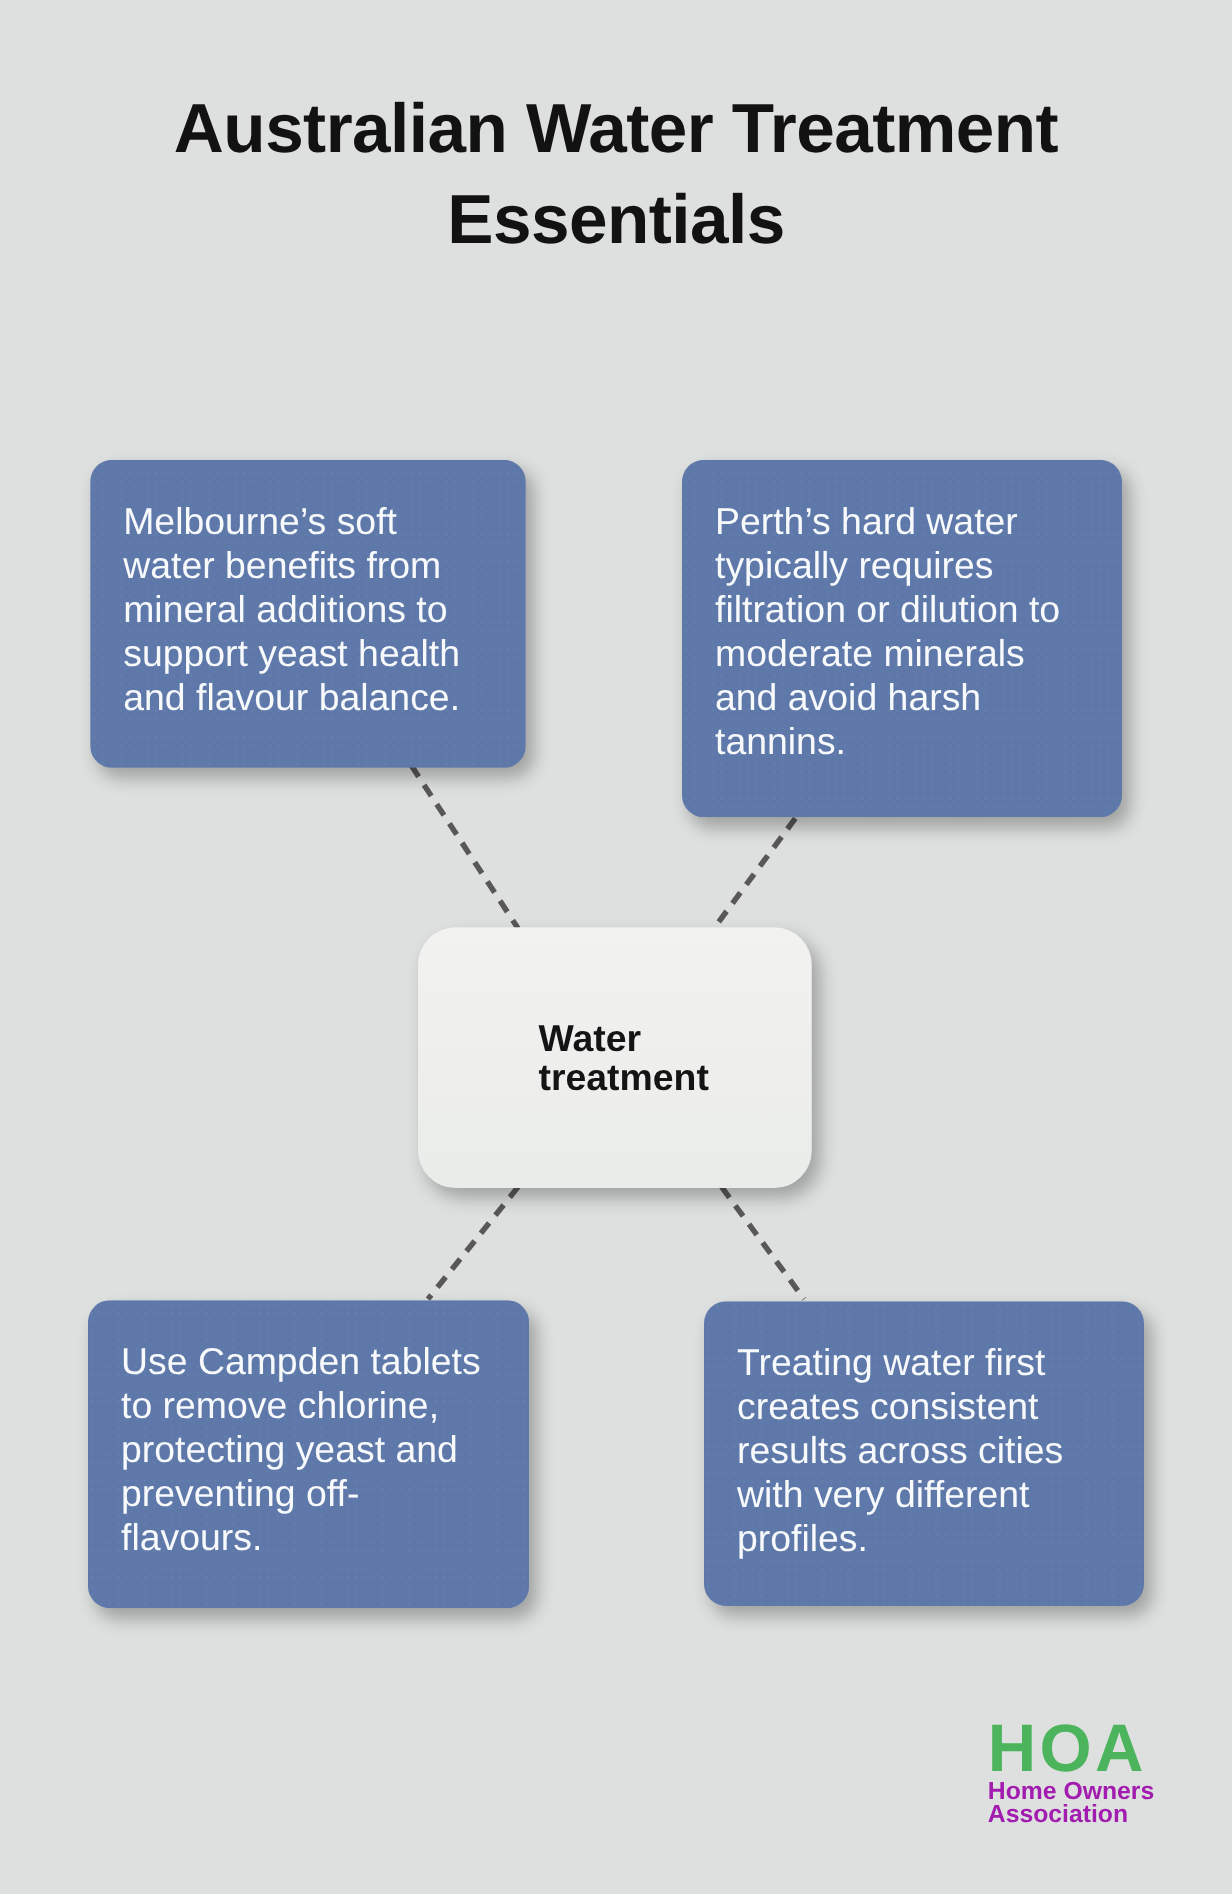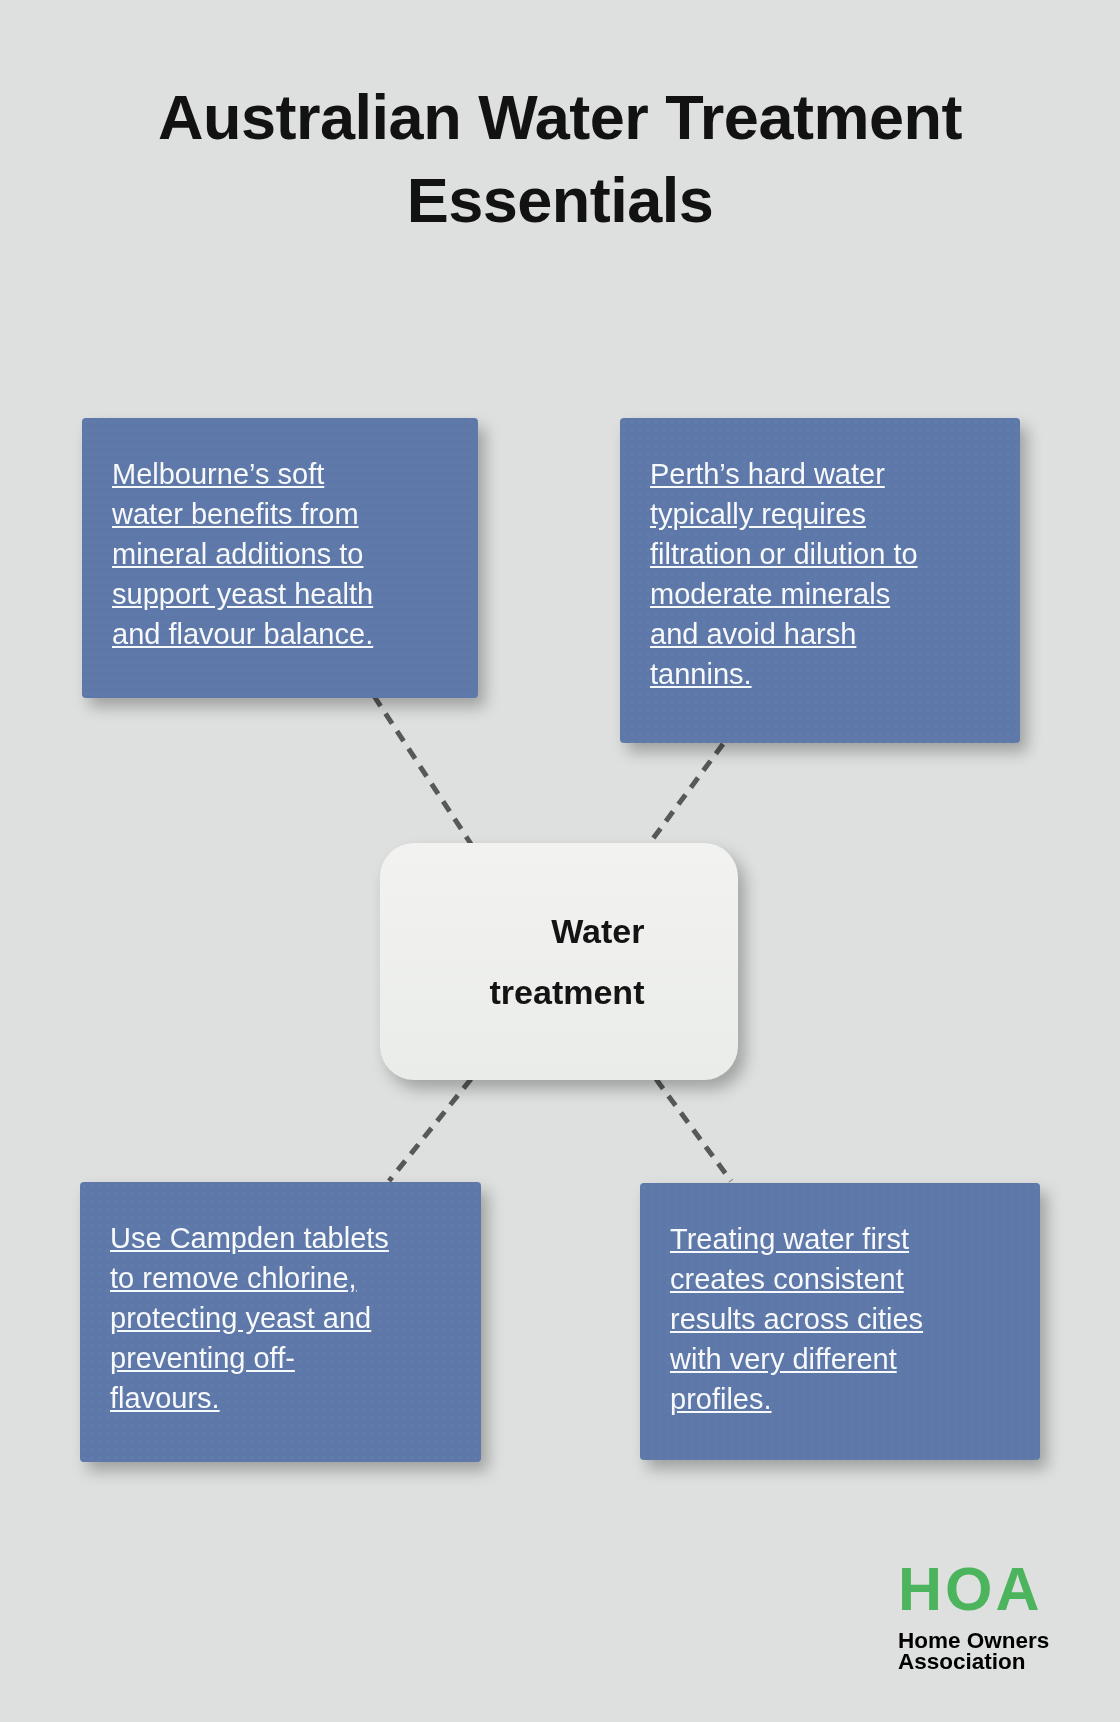--- a/index.html
+++ b/index.html
@@ -21,68 +21,67 @@
     line-height:83px;
     color:#121212;
     letter-spacing:-0.5px;
     white-space:pre-line;
   }
   .node{
     position:absolute;
     background:#5d78a9;
     background-image:radial-gradient(rgba(255,255,255,0.05) 1px, transparent 1px);
     background-size:8px 8px;
-    border-radius:4px;
+    border-radius:20px;
     color:#f7f9fb;
-    font-size:29px;
+    font-size:34px;
     line-height:40px;
     padding:36px 16px 0 30px;
     white-space:pre-line;
     box-shadow:7px 9px 15px rgba(0,0,0,0.28);
-    text-decoration:underline;
   }
   .node-tl{left:82px;top:418px;width:396px;height:280px;}
   .node-tr{left:620px;top:418px;width:400px;height:325px;}
   .node-bl{left:80px;top:1182px;width:401px;height:280px;}
   .node-br{left:640px;top:1183px;width:400px;height:277px;}
   .center-node{
     position:absolute;
     left:380px;top:843px;width:358px;height:237px;
     border-radius:34px;
     background:linear-gradient(180deg,#f2f3f1 0%,#eaece9 100%);
     background-color:#efefed;
     box-shadow:7px 9px 16px rgba(0,0,0,0.28);
     display:flex;align-items:center;justify-content:center;
-    text-align:right;
+    text-align:left;
     color:#141414;
     font-size:34px;
     font-weight:bold;
-    line-height:61px;
+    line-height:36px;
     white-space:pre-line;
     padding-left:16px;
   }
   .connectors{
     position:absolute;left:0;top:0;width:1120px;height:1722px;
     pointer-events:none;
   }
   .logo{
     position:absolute;
     left:898px;top:1566px;width:180px;
     line-height:1;
   }
   .logo-acronym{
     color:#4cb45c;
     font-size:61px;
     font-weight:bold;
     letter-spacing:3px;
     line-height:46px;
   }
   .logo-name{
-    margin-top:18px;
-    color:#000000;
+    margin-top:5px;
+    color:#a21caf;
     font-size:22.5px;
     font-weight:bold;
     line-height:21px;
     white-space:pre-line;
   }
 </style>
 </head>
 <body>
 
 <div class="stage">

